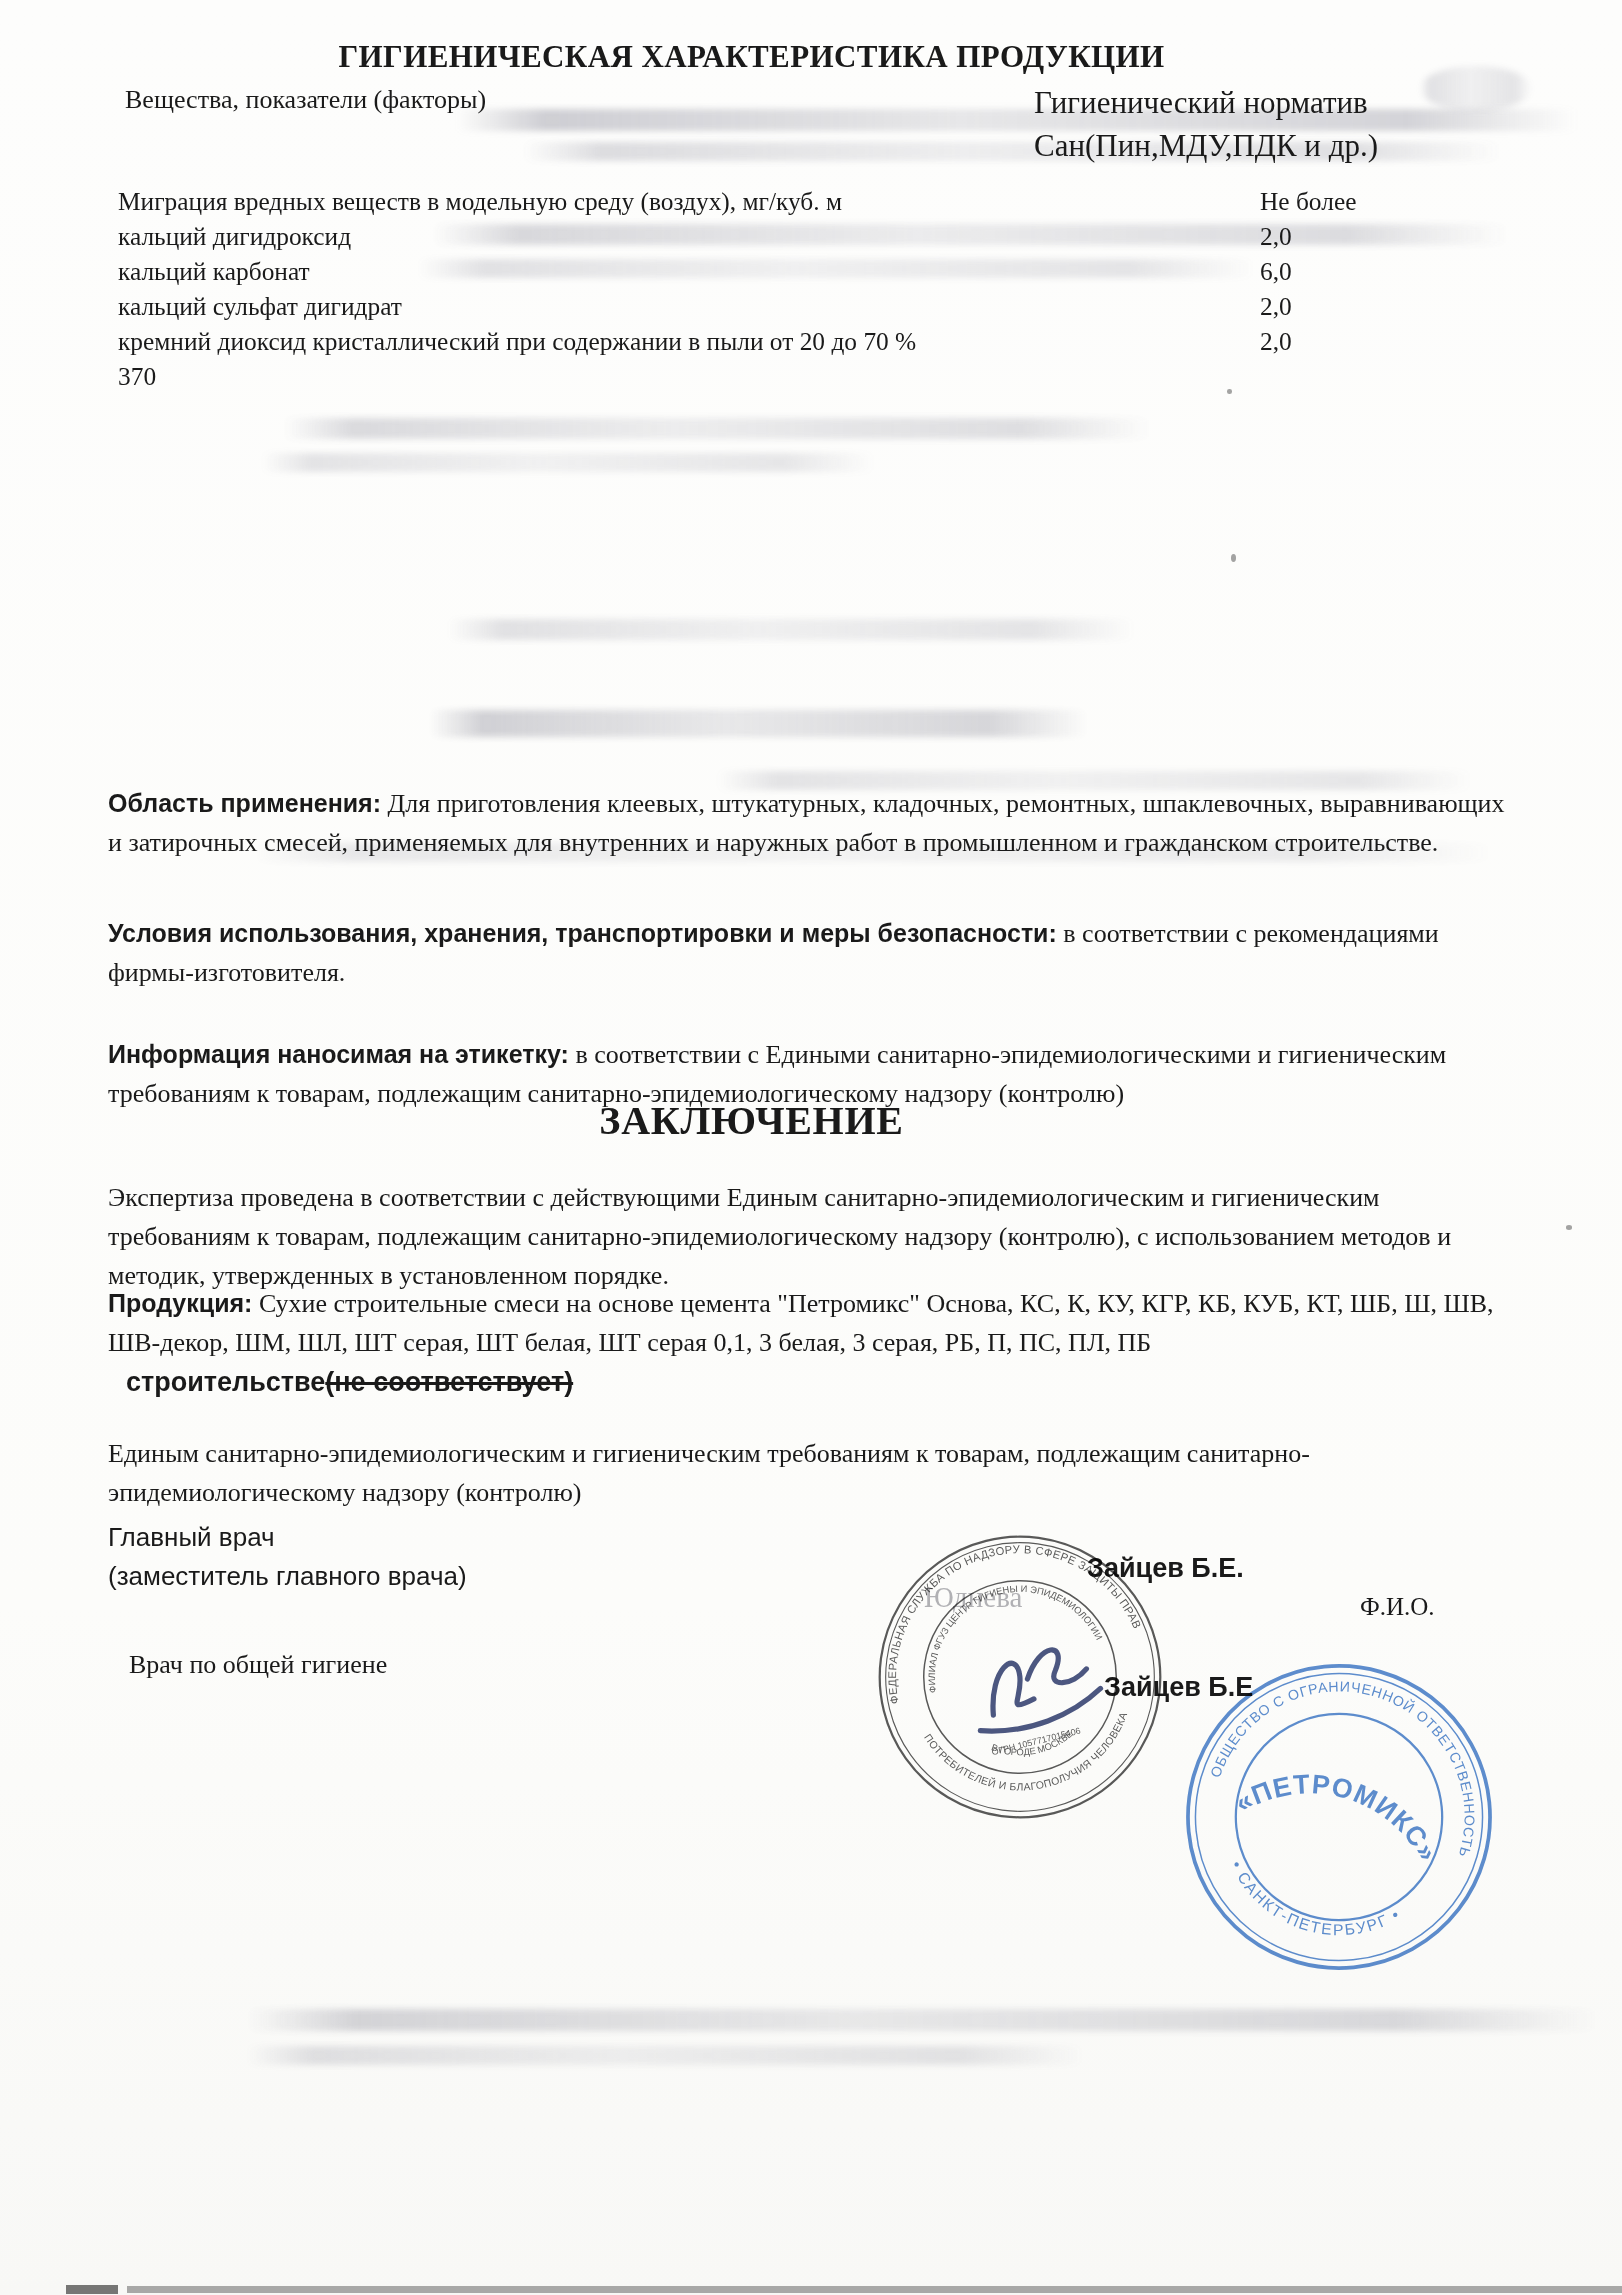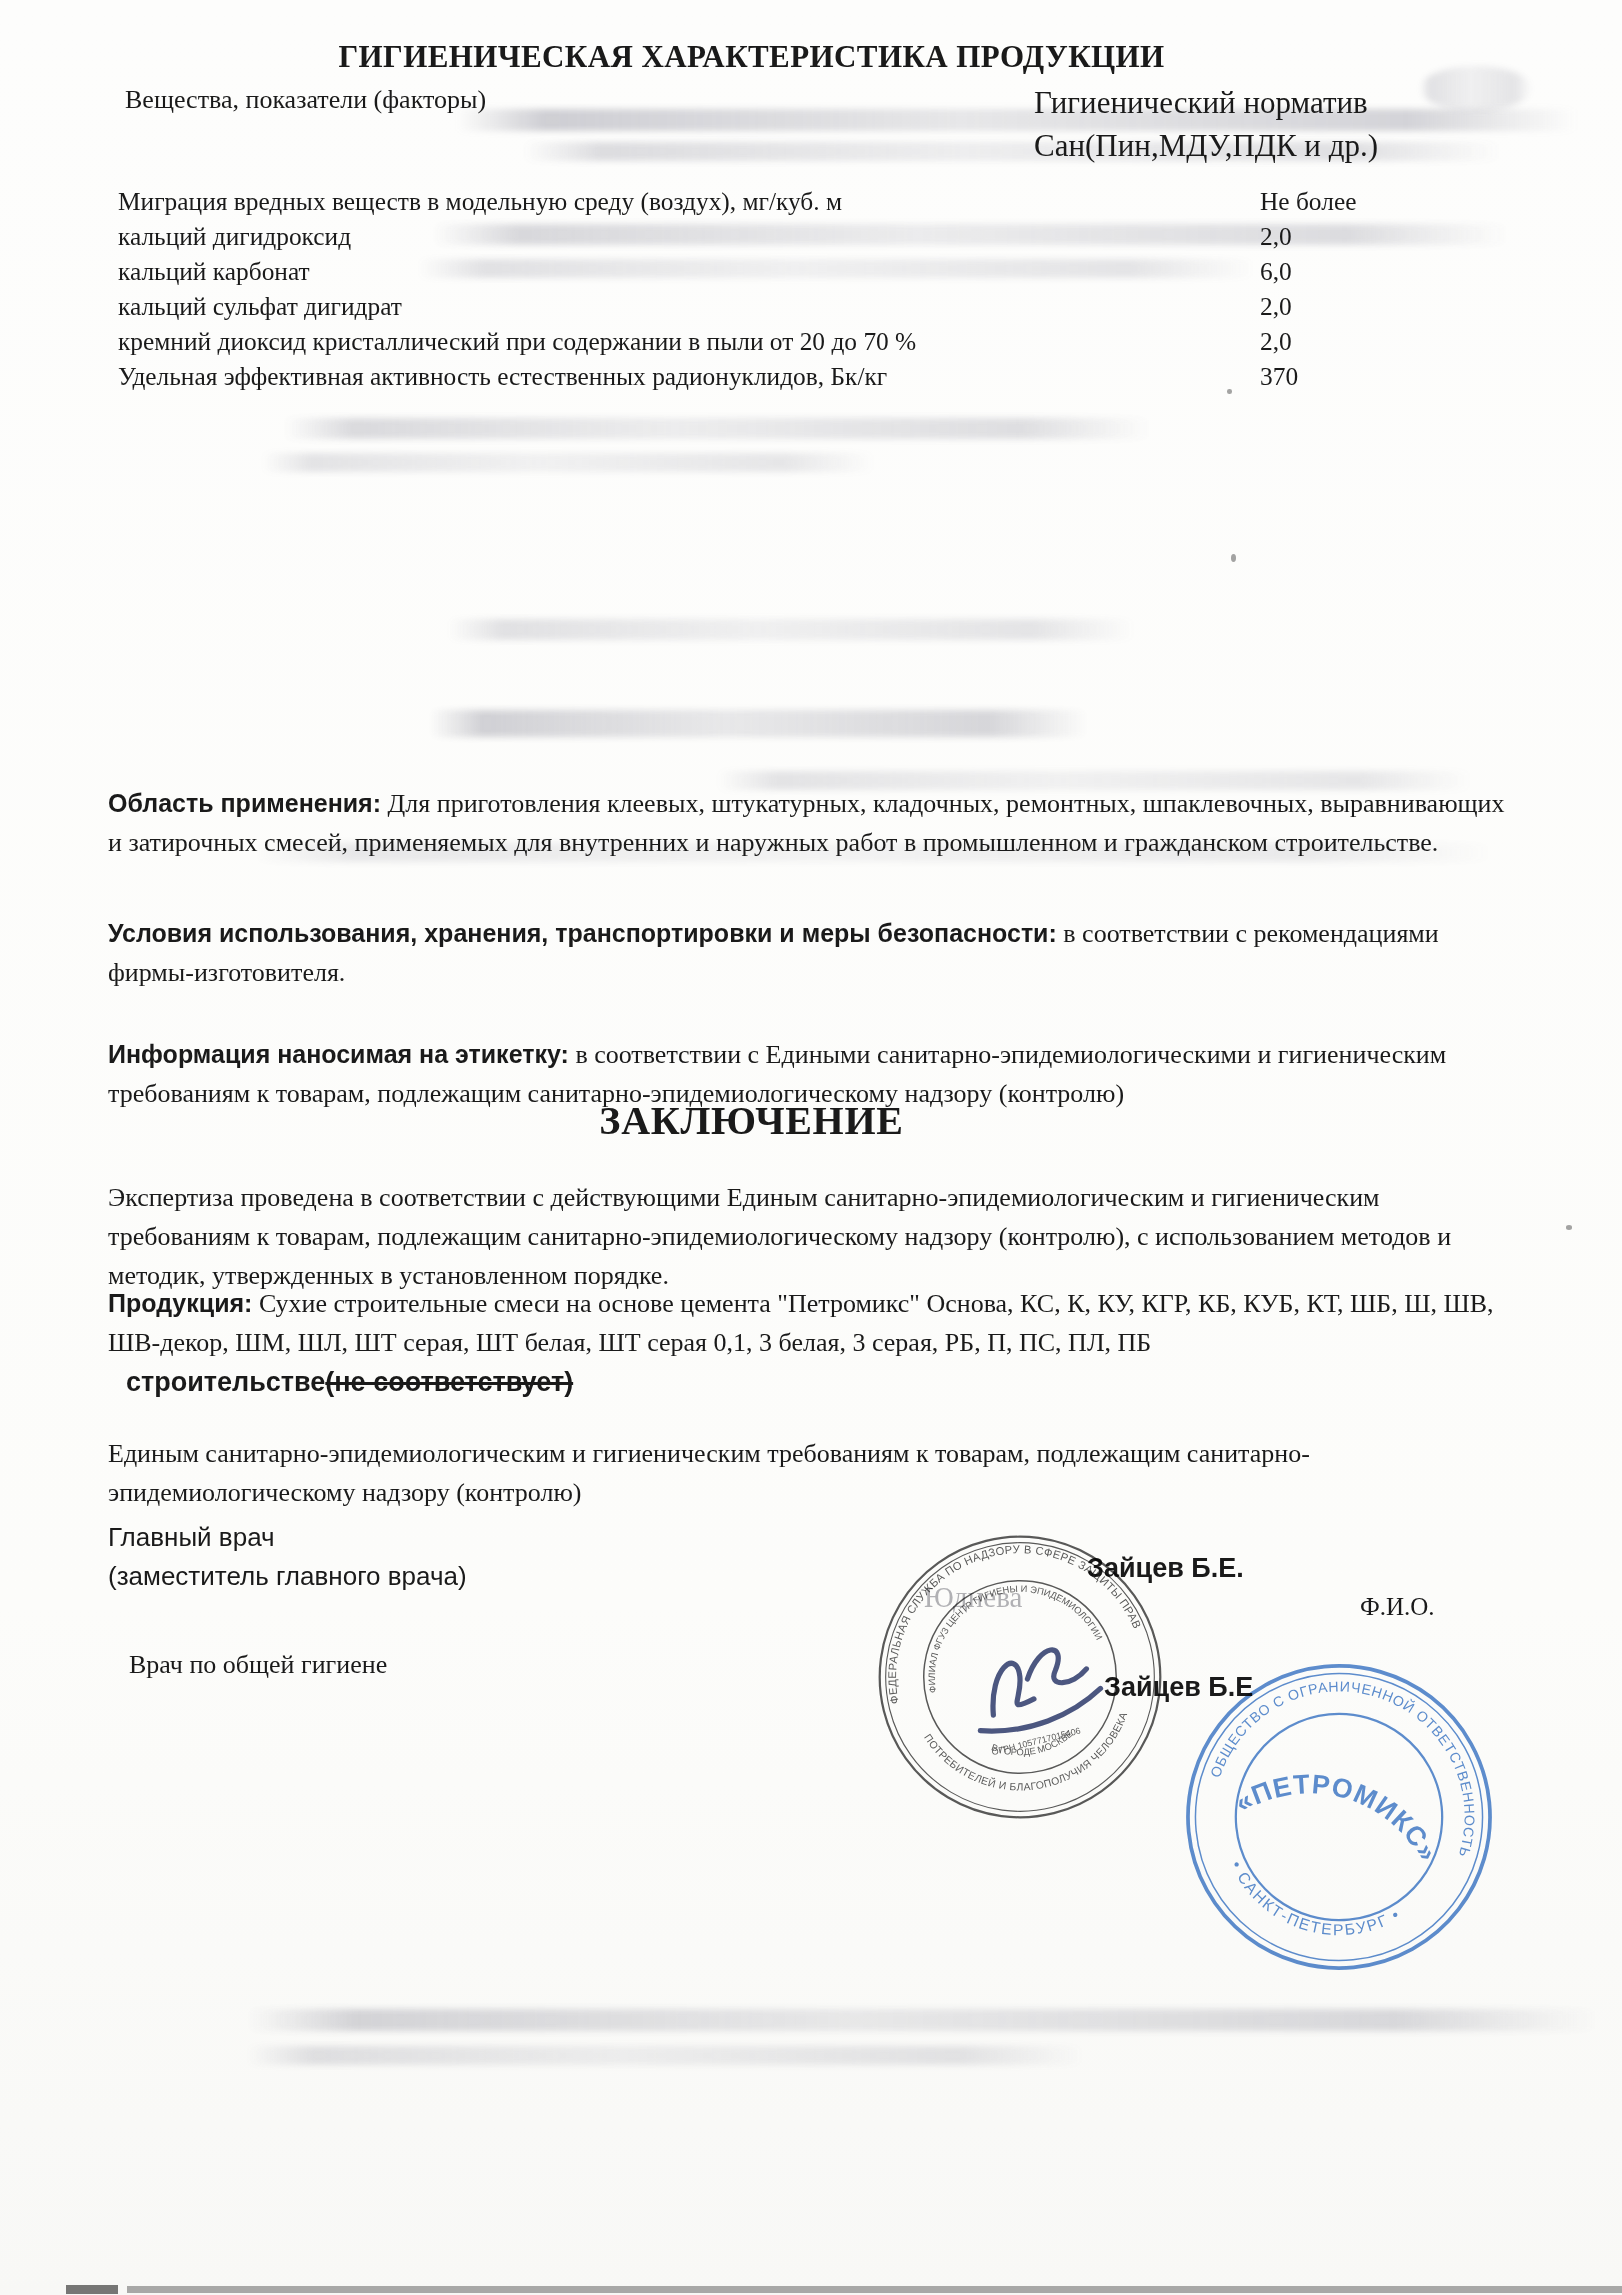--- a/index.html
+++ b/index.html
@@ -124,21 +124,20 @@
     </div>
     <div class="t-row">
       <span>кальций сульфат дигидрат</span>
       <span>2,0</span>
     </div>
     <div class="t-row">
       <span>кремний диоксид кристаллический при содержании в пыли от 20 до 70 %</span>
       <span>2,0</span>
     </div>
     <div class="t-row">
-      <span>Удельная эффективная активность естественных радионуклидов, Бк/кг</span>
       <span>370</span>
     </div>
   </div>
 
   <p class="para" style="top:758px;"><span class="lbl">Область применения:</span><span> Для приготовления клеевых, штукатурных, кладочных, ремонтных, шпаклевочных, выравнивающих и затирочных смесей, применяемых для внутренних и наружных работ в промышленном и гражданском строительстве.</span></p>
 
   <p class="para" style="top:888px;"><span class="lbl">Условия использования, хранения, транспортировки и меры безопасности:</span><span> в соответствии с рекомендациями фирмы-изготовителя.</span></p>
 
   <p class="para" style="top:1009px;"><span class="lbl">Информация наносимая на этикетку:</span><span> в соответствии с Едиными санитарно-эпидемиологическими и гигиеническим требованиям к товарам, подлежащим санитарно-эпидемиологическому надзору (контролю)</span></p>
 

